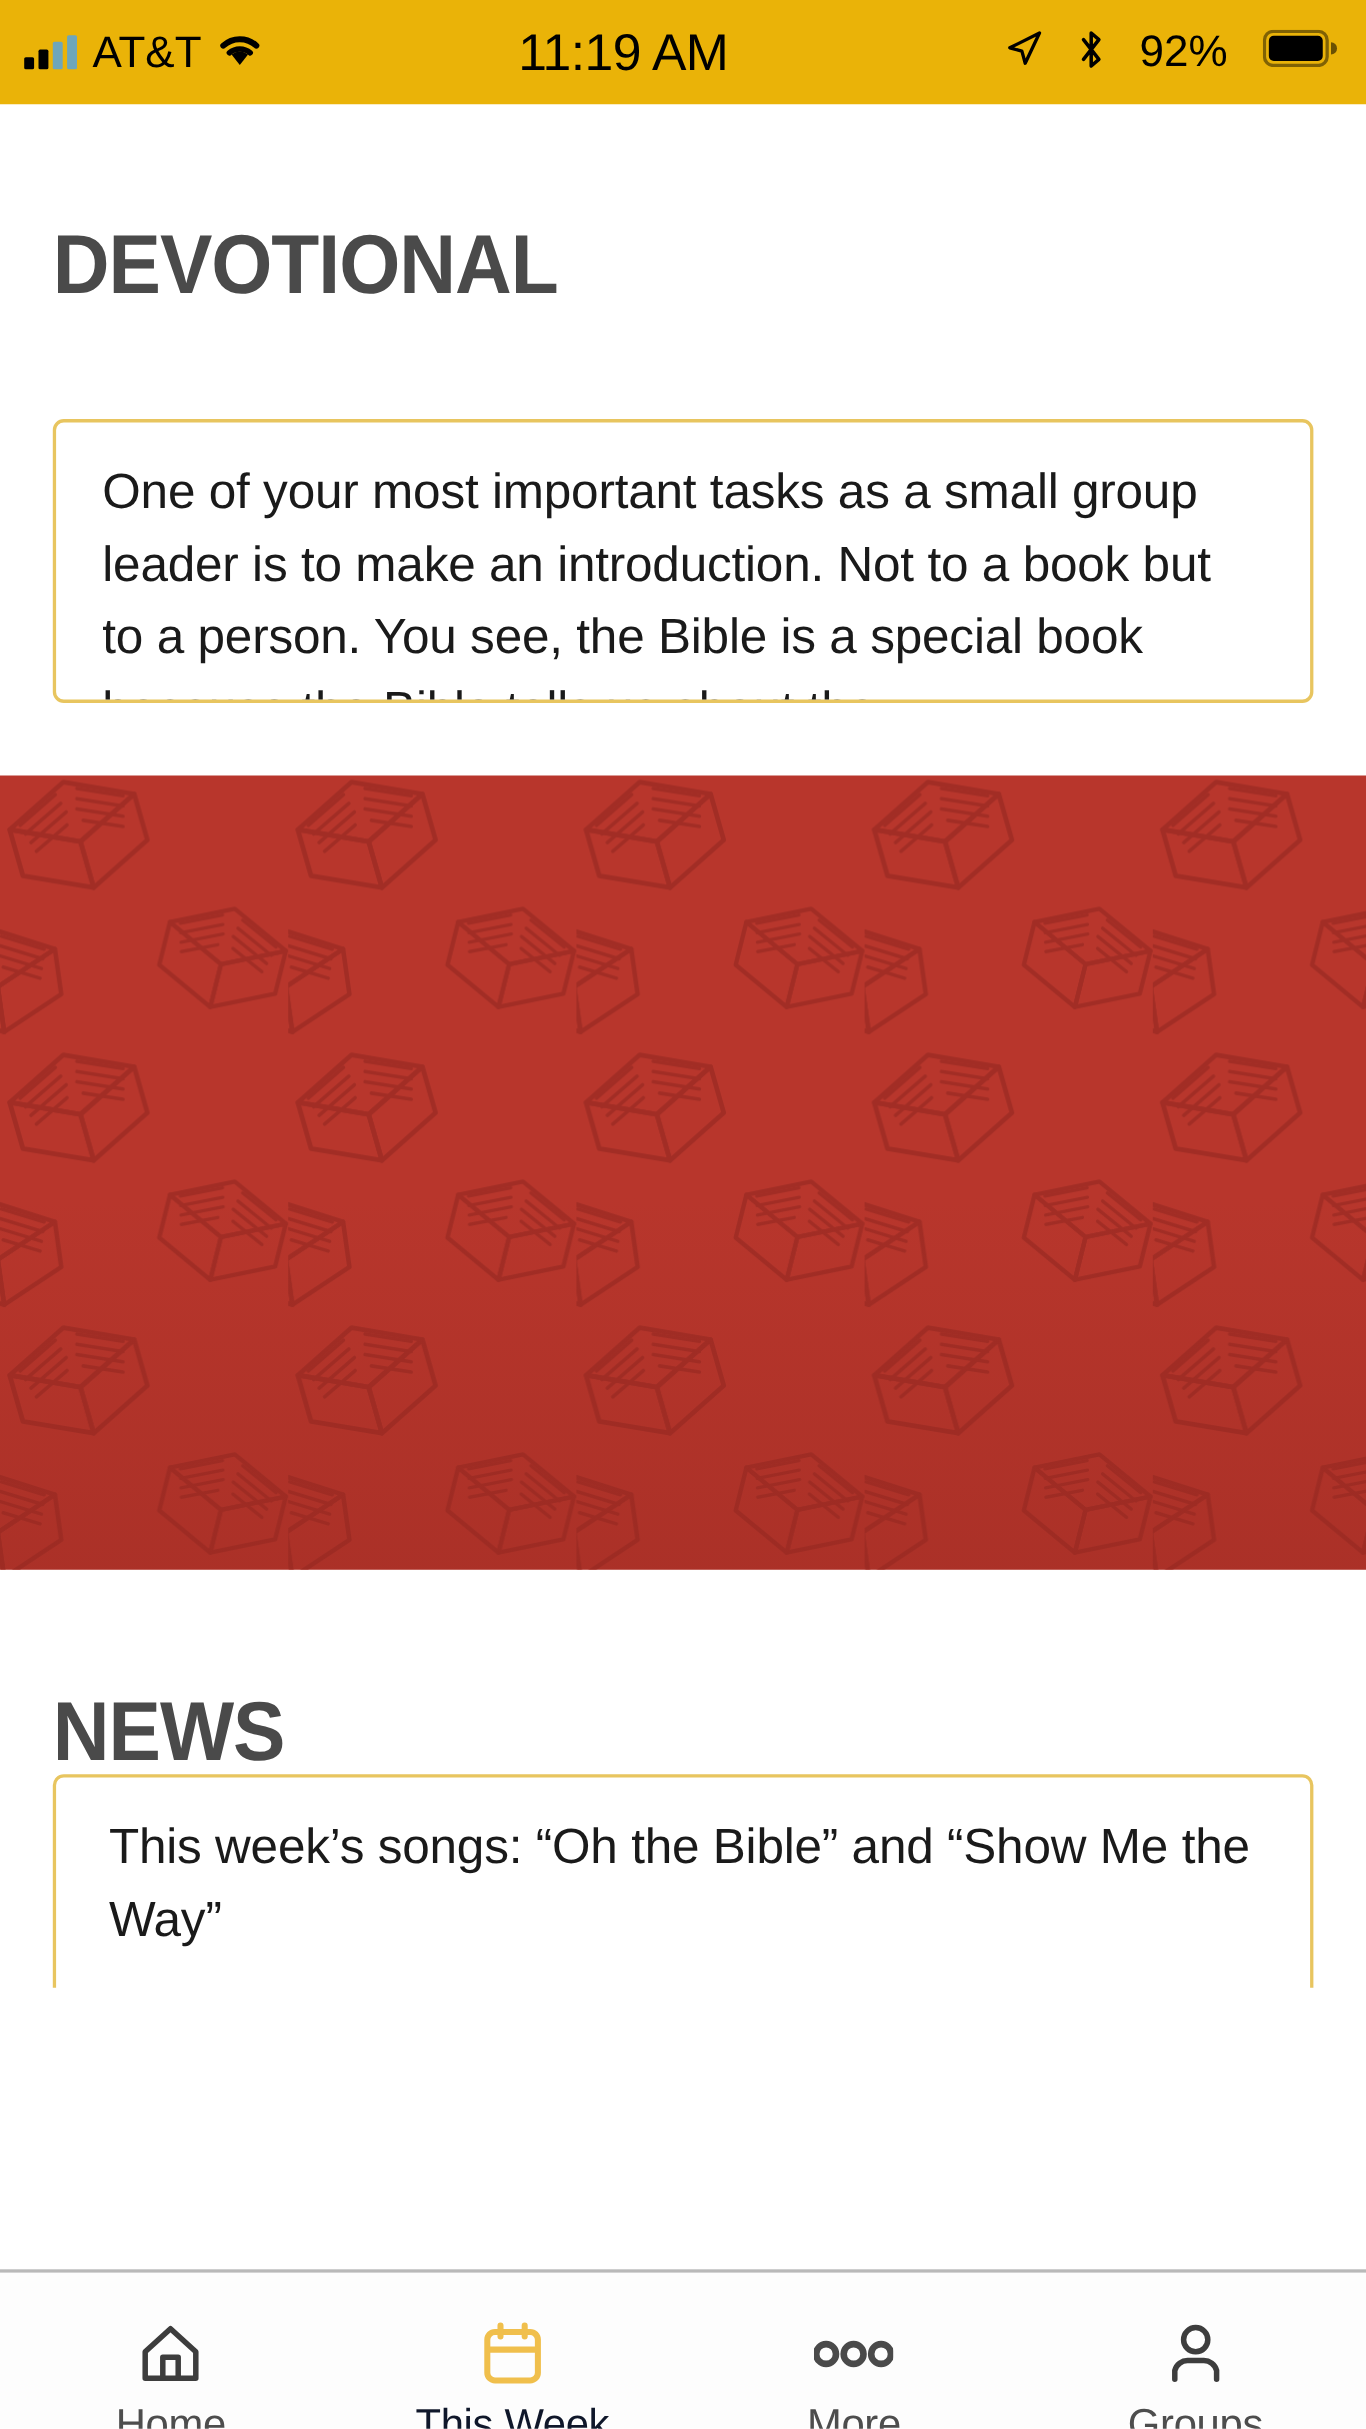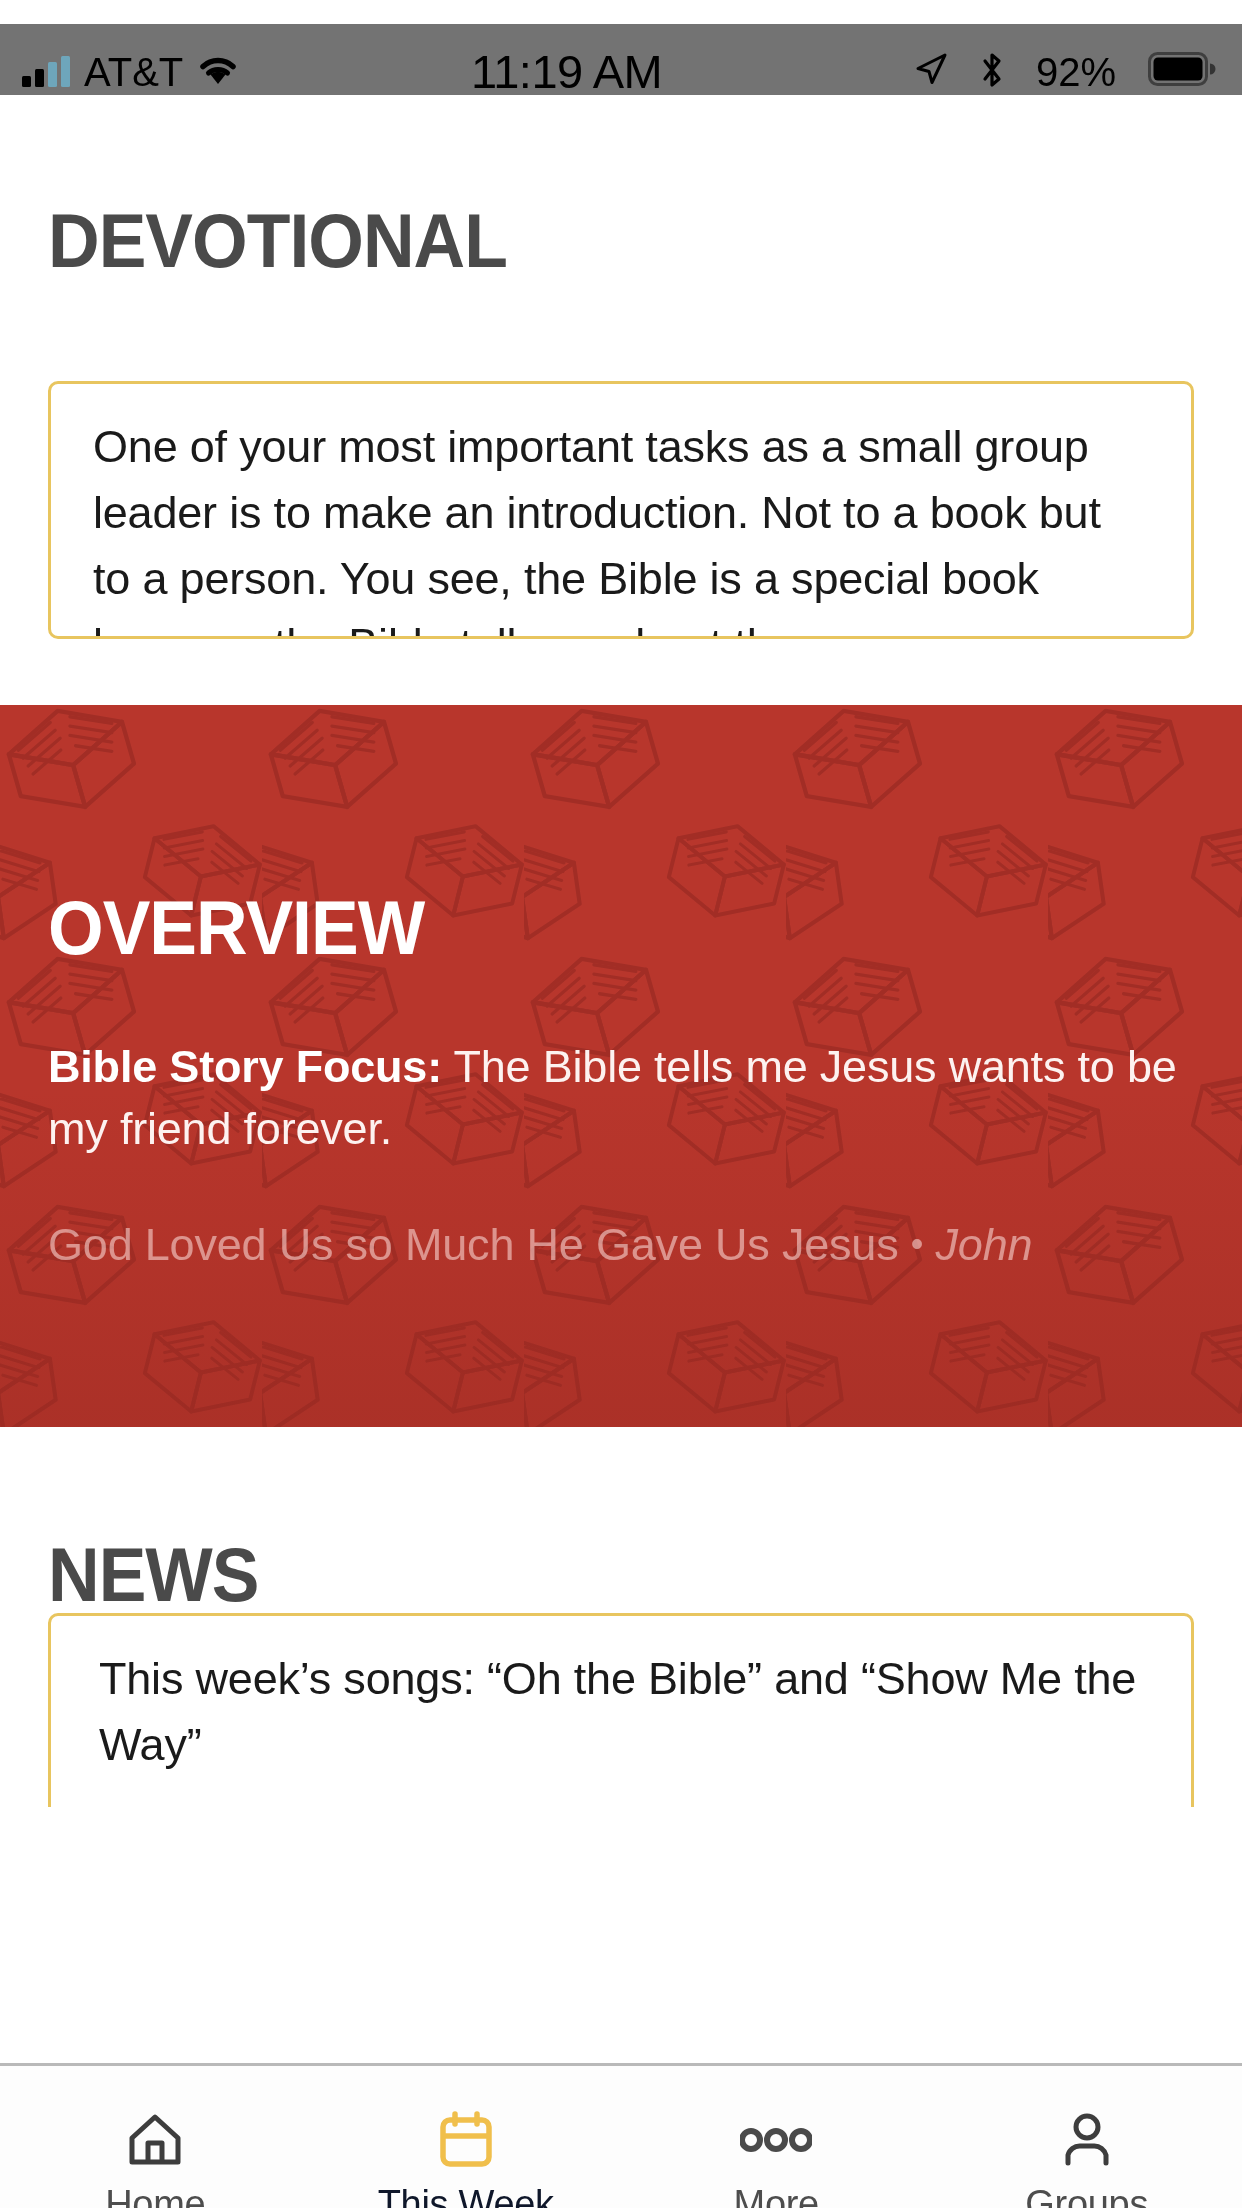--- a/index.html
+++ b/index.html
@@ -15,26 +15,25 @@
     position: relative;
     -webkit-font-smoothing: antialiased;
   }
 
   
   .status-bar {
     position: absolute;
     top: 0; left: 0;
     width: 1242px;
     height: 95px;
-    background: #737373;
+    background: #eab308;
     display: flex;
     align-items: center;
     box-sizing: border-box;
     padding: 0 26px 0 22px;
-    margin-top: 24px;
   }
   .sb-left {
     display: flex;
     align-items: center;
     gap: 14px;
     flex: 0 0 auto;
   }
   .sb-center {
     flex: 1 1 auto;
     display: flex;
@@ -311,33 +310,20 @@
         <pattern id="bookpat" x="0" y="0" width="262" height="248" patternUnits="userSpaceOnUse">
           <use href="#bk" transform="translate(10,8) rotate(-16,46,39) scale(1.28)"></use>
           <use href="#bk" transform="translate(150,118) rotate(14,46,39) scale(1.18)"></use>
           <use href="#bk" transform="translate(-60,140) rotate(-8,46,39) scale(1.22)"></use>
         </pattern>
       </defs>
       <rect x="-40" y="-40" width="1330" height="810" fill="url(#bookpat)"></rect>
     </svg>
     <div class="overview-shade"></div>
 
-    <div class="overview-inner">
-      <h2 class="overview-title">OVERVIEW</h2>
-
-      <p class="focus-line">
-        <b>Bible Story Focus:</b><span> The Bible tells me Jesus wants to be my friend forever.</span>
-      </p>
-
-      <p class="passage-line">
-        <span>God Loved Us so Much He Gave Us Jesus</span>
-        <span class="dot">•</span>
-        <span class="ref">John</span>
-      </p>
-    </div>
   </section>
 
   <h1 class="section-title news-title">NEWS</h1>
 
   <div class="card news-card">
     <div class="card-text">This week’s songs: “Oh the Bible” and “Show Me the Way”</div>
   </div>
 
 </div>
 

